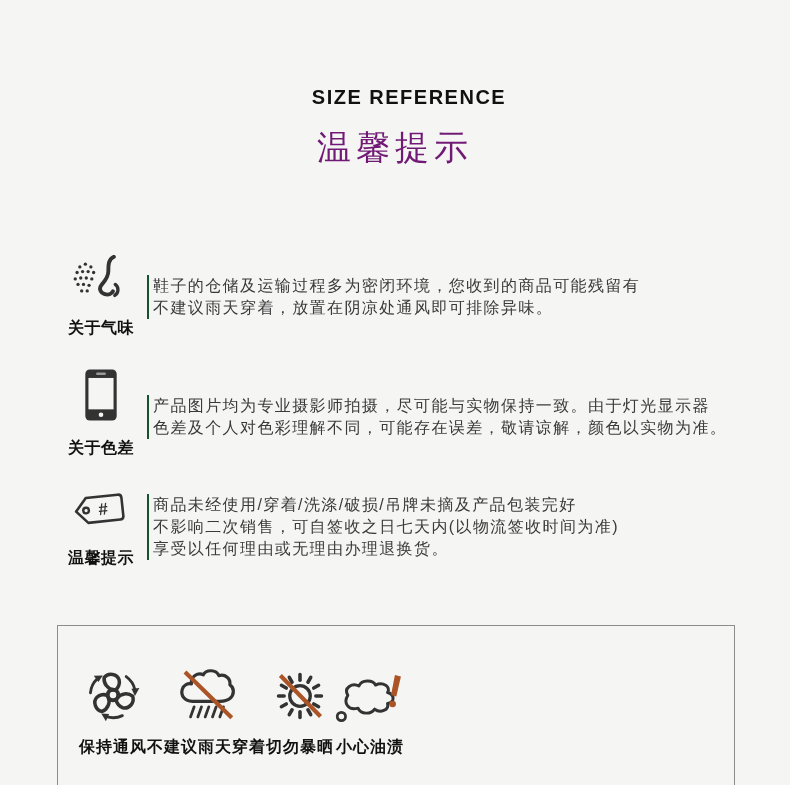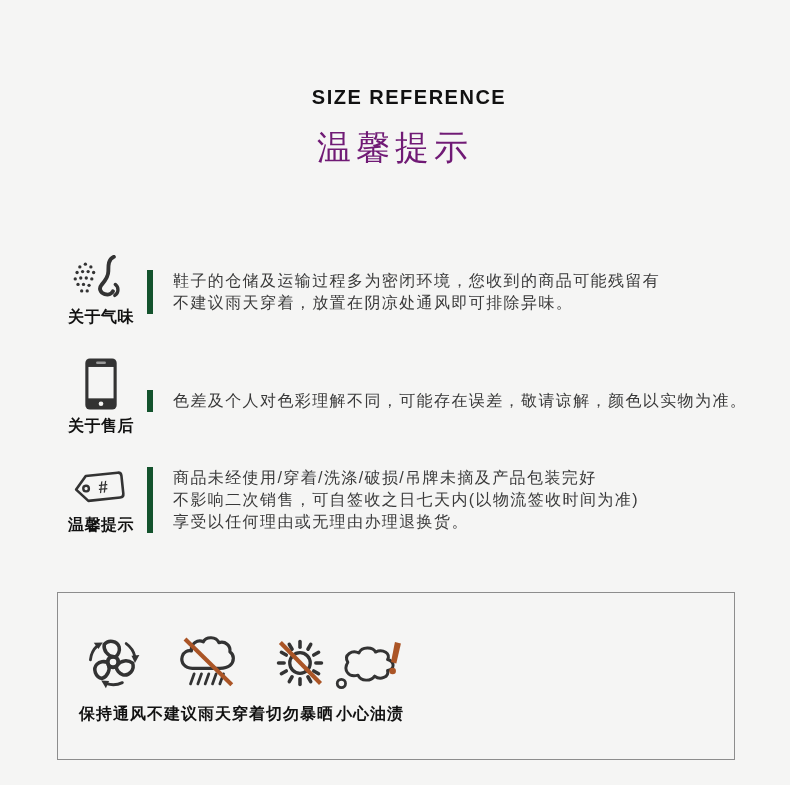--- a/index.html
+++ b/index.html
@@ -24,23 +24,24 @@
   .section.s2{margin-top:36px;}
   .section.s3{margin-top:26px;}
   .section-left{
     width:92px;flex-shrink:0;display:flex;flex-direction:column;
     align-items:center;gap:6px;
   }
   .section-icon{height:46px;display:flex;align-items:flex-end;justify-content:center;color:var(--icon-color,#333);}
   .section-label{
     font-size:16px;font-weight:700;letter-spacing:0.5px;white-space:nowrap;
     color:var(--heading-color,#111);
+    margin-top:11px;
   }
   .section-text{
-    border-left:6px solid #14532d;padding-left:20px;
+    border-left:2px solid #14532d;padding-left:4px;
     font-size:16px;line-height:22px;letter-spacing:1.4px;
     color:var(--text-color,#3a3a3a);
   }
   .section-text p{margin:0;white-space:nowrap;}
   .care-box{
     margin:56px 0 0 57px;width:678px;height:168px;box-sizing:border-box;
     border:1px solid var(--box-border-color,#8d8d8d);
     display:flex;align-items:flex-end;justify-content:flex-start;
     padding:0 21px 34px;
   }
@@ -106,23 +107,24 @@
     <div class="section s2">
       <div class="section-left">
         <span class="section-icon">
           <svg width="34" height="52" viewBox="0 0 36 58">
             <rect class="fill" x="0.5" y="0.5" width="35" height="57" rx="5"></rect>
             <rect x="12.5" y="4" width="11" height="2.8" rx="1.4" fill="#9a9a9a"></rect>
             <rect class="screen" x="4" y="10" width="28" height="35"></rect>
             <circle class="screen" cx="18" cy="51" r="2.6"></circle>
           </svg>
         </span>
-        <span class="section-label">关于售后</span>
+        <span class="section-label">关于色差</span>
       </div>
       <div class="section-text">
+        <p>产品图片均为专业摄影师拍摄，尽可能与实物保持一致。由于灯光显示器</p>
         <p>色差及个人对色彩理解不同，可能存在误差，敬请谅解，颜色以实物为准。</p>
       </div>
     </div>
 
     <div class="section s3">
       <div class="section-left">
         <span class="section-icon">
           <svg width="64" height="44" viewBox="0 0 62 44">
             <g transform="rotate(-6 31 22)">
               <path class="stroke" stroke-width="2.6" d="M6 22 L17 9.5 L49 9.5 Q52.5 9.5 52.5 13 L52.5 31 Q52.5 34.5 49 34.5 L17 34.5 Z"></path>

